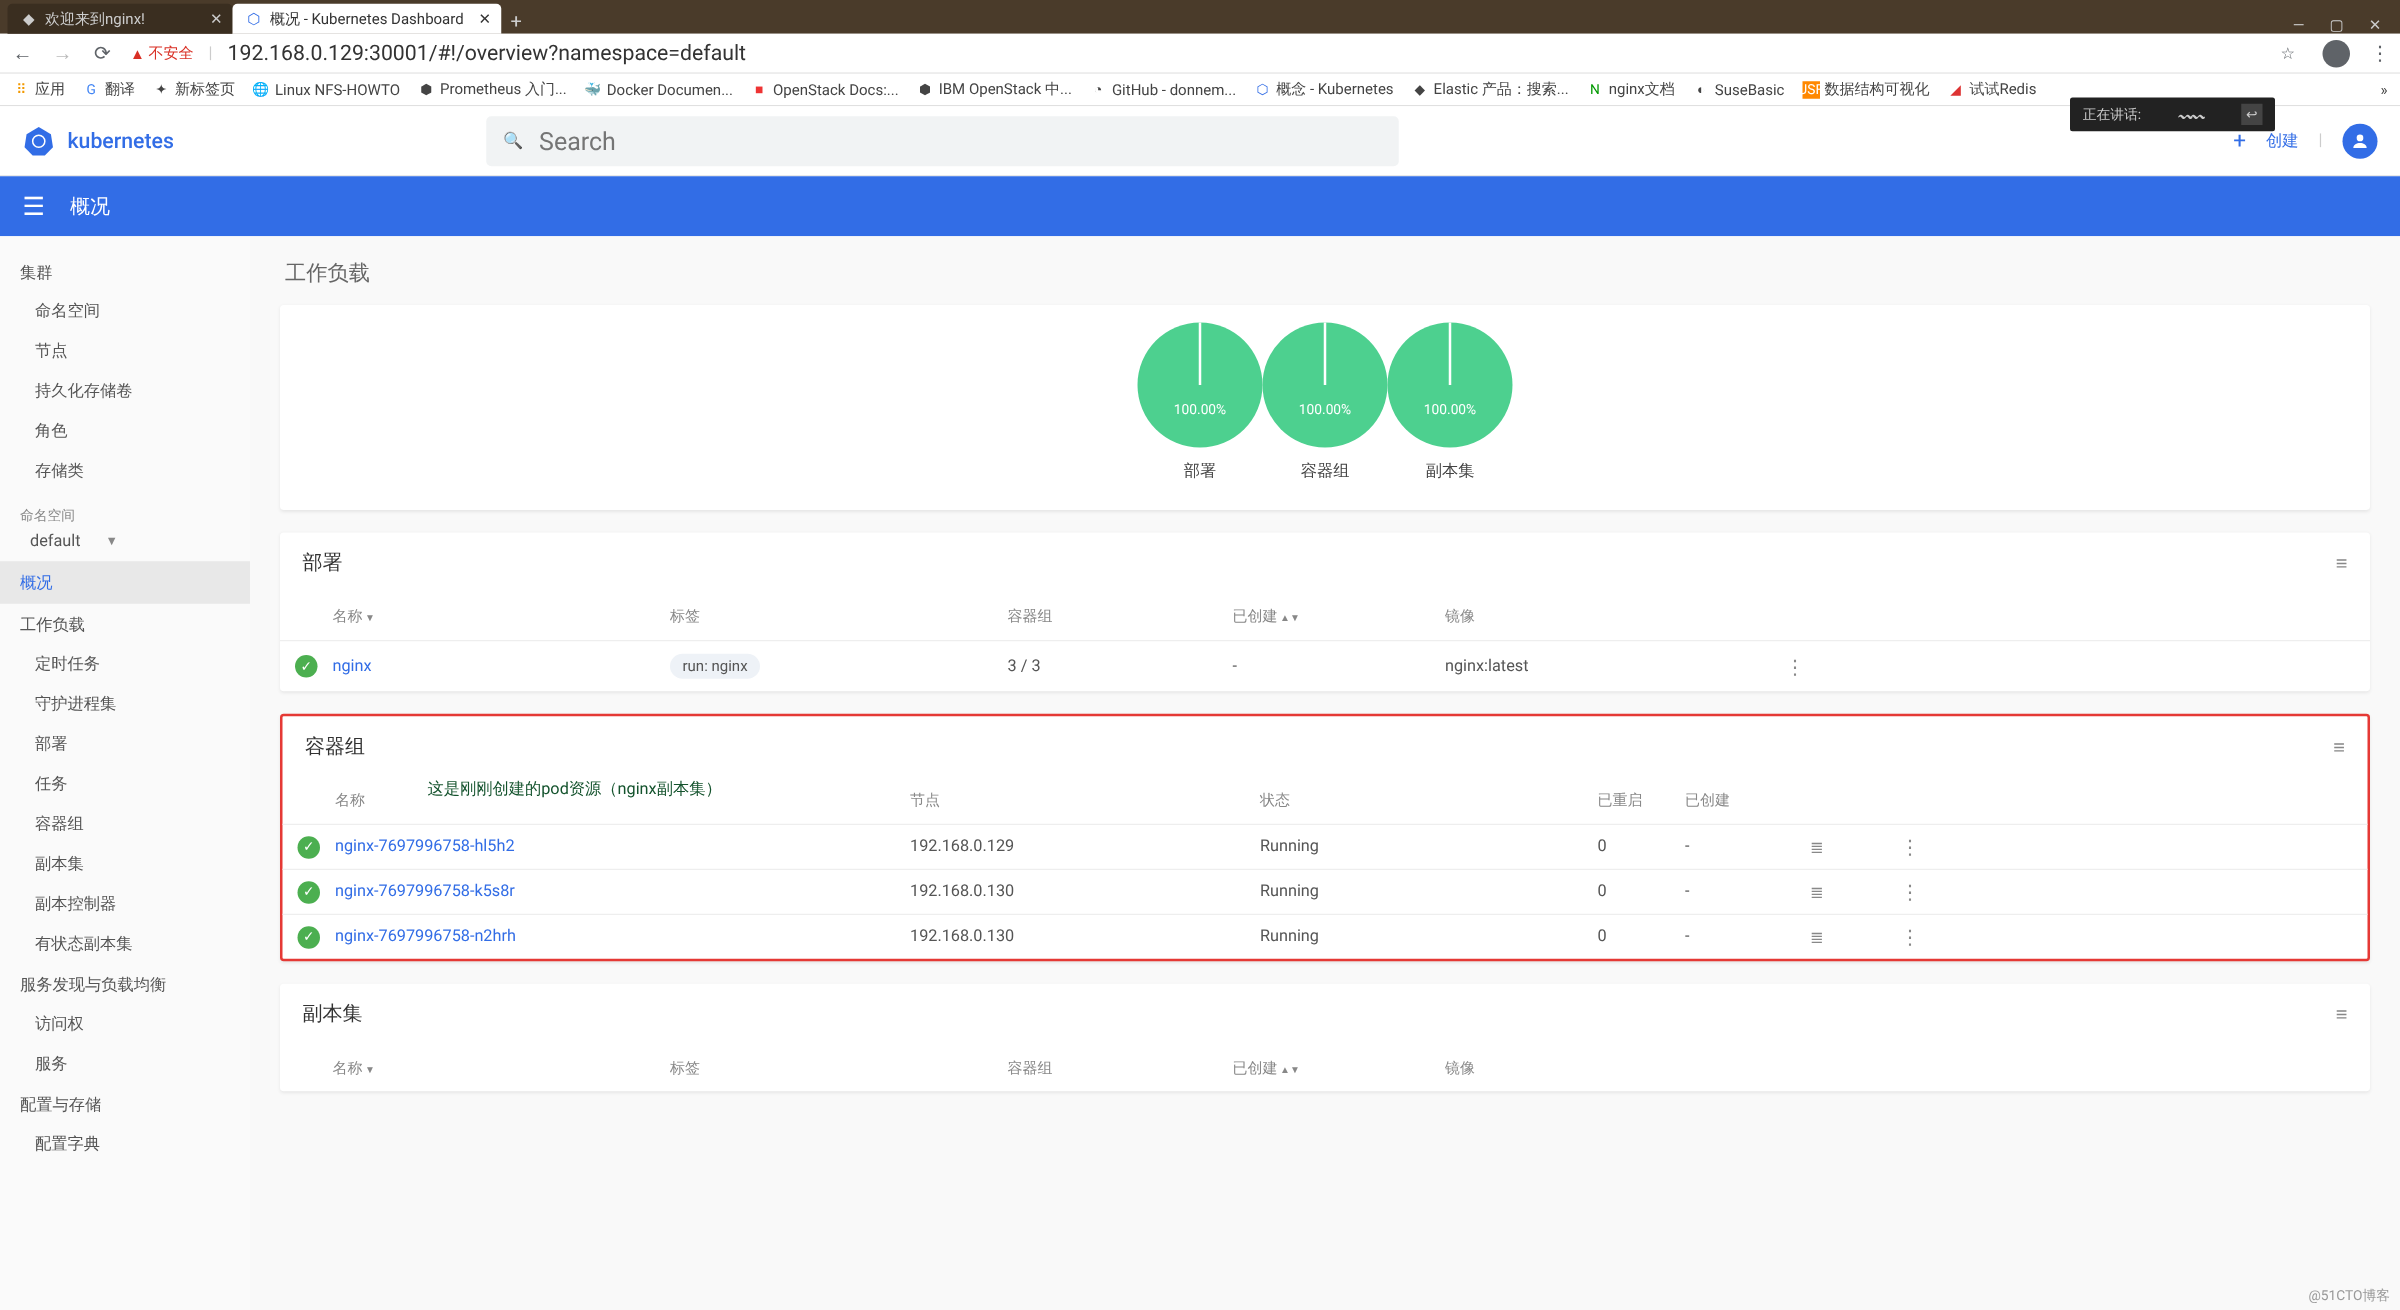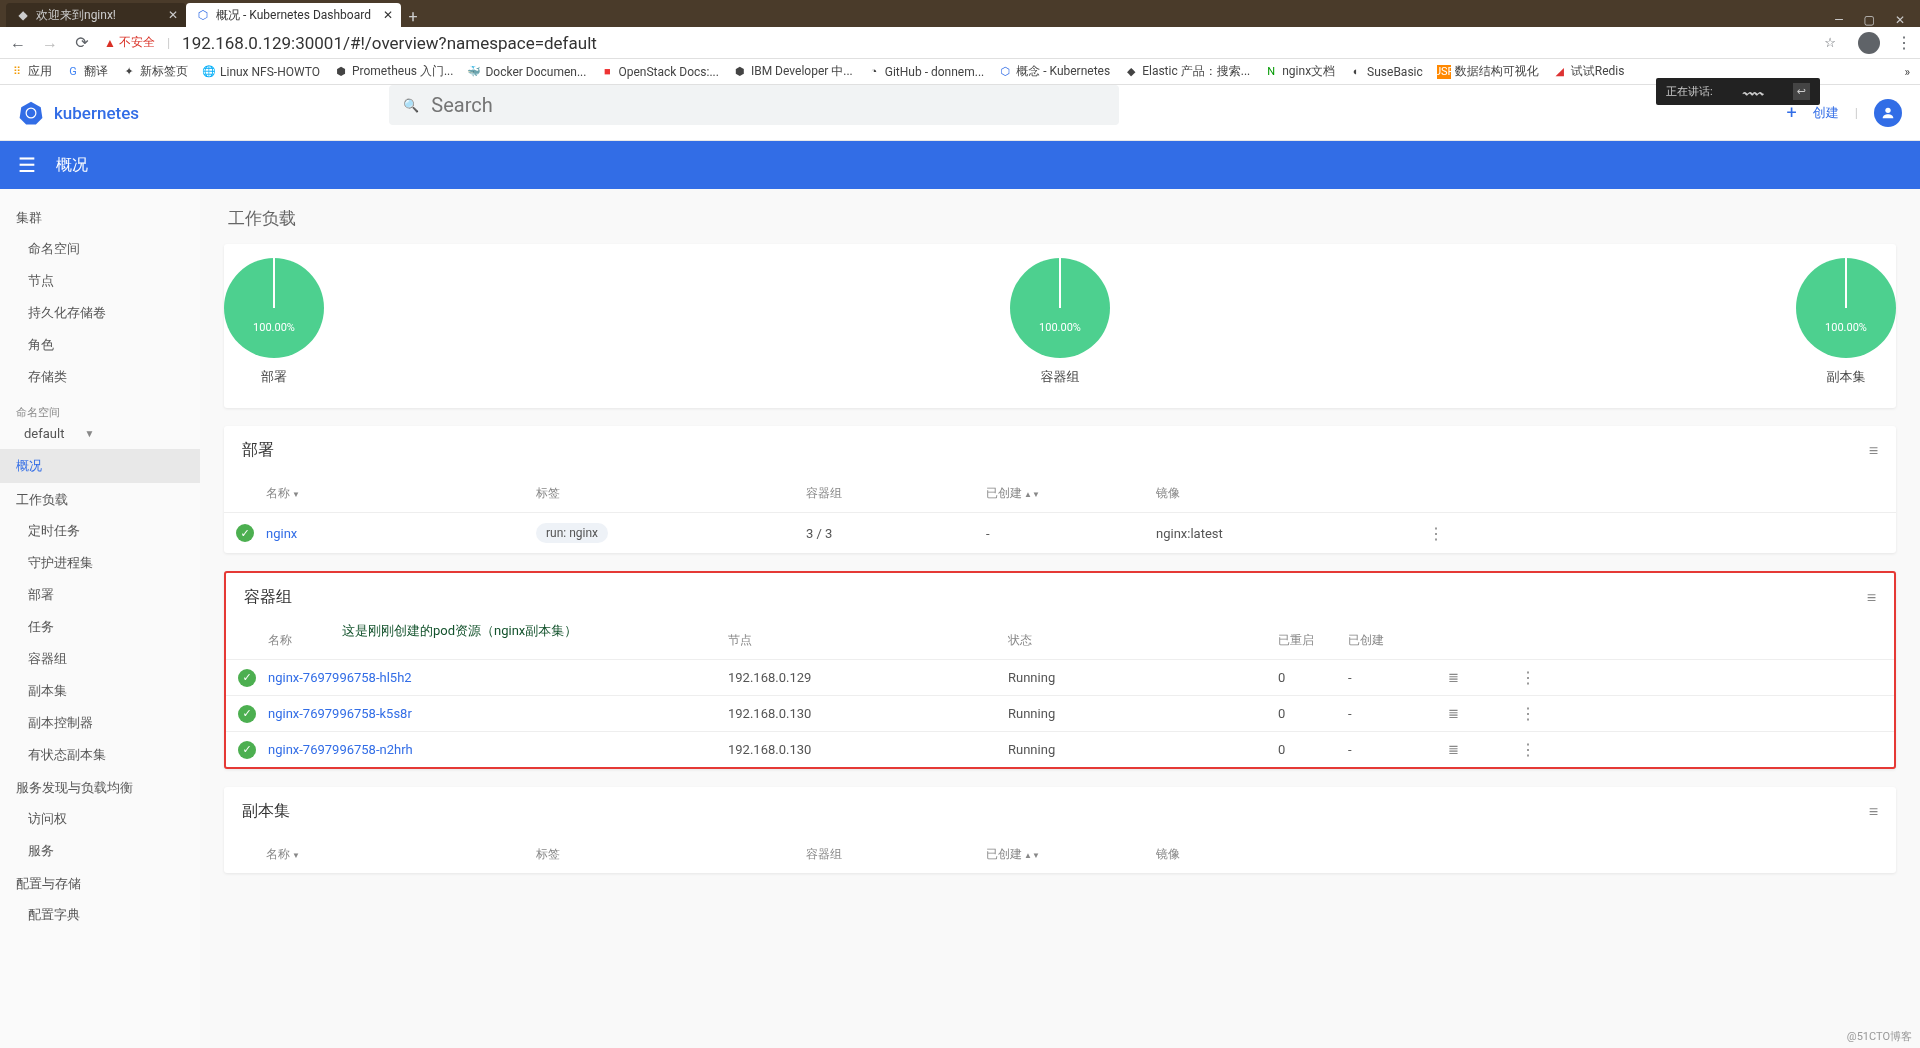--- a/index.html
+++ b/index.html
@@ -25,21 +25,21 @@
 .star { color:#5f6368; margin-right:6px; }
 .avatar-small { width:22px; height:22px; border-radius:50%; background:#5f6368; margin:0 4px; }
 .menu-dots { color:#5f6368; font-size:16px; }
 
 .bookbar { background:#fff; height:26px; display:flex; align-items:center; padding:0 10px; gap:14px; border-bottom:1px solid #e0e0e0; font-size:12px; color:#444; }
 .bookbar .bk { display:flex; align-items:center; gap:4px; white-space:nowrap; }
 .bookbar .bk .bi { width:14px; height:14px; display:inline-flex; align-items:center; justify-content:center; font-size:11px; }
 .bookbar .more { margin-left:auto; }
 
 
-.dash-header { height:56px; background:#fff; display:flex; padding:0 18px; border-bottom:1px solid #e8e8e8; }
+.dash-header { height:56px; background:#fff; display:flex; align-items:center; padding:0 18px; border-bottom:1px solid #e8e8e8; }
 .logo { display:flex; align-items:center; gap:10px; color:#326de6; font-weight:500; font-size:17px; }
 .logo-icon { width:26px; height:26px; }
 .searchbox { margin-left:250px; background:#f1f3f4; height:40px; width:730px; border-radius:4px; display:flex; align-items:center; padding:0 14px; gap:12px; color:#5f6368; }
 .searchbox input { border:none; background:transparent; flex:1; font-size:20px; outline:none; }
 .floating-box { position:absolute; top:78px; right:100px; background:#222; color:#ccc; font-size:11px; padding:5px 10px; border-radius:2px; display:flex; align-items:center; gap:30px; z-index:10; }
 .hdr-actions { margin-left:auto; display:flex; align-items:center; gap:16px; color:#326de6; font-size:13px; }
 .hdr-actions .plus { font-size:18px; }
 .hdr-actions .divider { color:#ccc; }
 .user-circle { width:28px; height:28px; border-radius:50%; background:#326de6; color:#fff; display:flex; align-items:center; justify-content:center; }
 
@@ -57,21 +57,21 @@
 .sidebar .ns-select .arrow { color:#888; font-size:10px; }
 .sidebar .active-item { background:#e8e8e8; color:#326de6; padding:8px 16px; font-size:13px; }
 
 .content { flex:1; background:#f9f9f9; padding:18px 24px; overflow-y:auto; }
 .sect-title { font-size:17px; color:#666; margin-bottom:14px; padding-left:4px; }
 
 .card { background:#fff; border-radius:3px; box-shadow:0 1px 3px rgba(0,0,0,0.08); margin-bottom:18px; }
 .card-hdr { padding:14px 18px; font-size:16px; color:#333; display:flex; align-items:center; }
 .card-hdr .filter { margin-left:auto; color:#888; }
 
-.charts { display:flex; justify-content:space-between; padding:14px 0 22px; }
+.charts { display:flex; justify-content:center; padding:14px 0 22px; }
 .chart { text-align:center; }
 .donut { width:100px; height:100px; border-radius:50%; background:#4dd08f; margin:0 auto 10px; position:relative; }
 .donut::after { content:""; position:absolute; top:0; left:49px; width:2px; height:50px; background:#fff; }
 .donut .pct { position:absolute; top:63px; left:0; right:0; text-align:center; color:#fff; font-size:11px; }
 .chart-label { font-size:13px; color:#444; }
 
 .table-row { display:grid; grid-template-columns:30px 270px 270px 180px 170px 260px 40px; align-items:center; padding:10px 12px; font-size:13px; color:#555; border-top:1px solid #eee; }
 .table-hdr { display:grid; grid-template-columns:30px 270px 270px 180px 170px 260px 40px; padding:10px 12px; font-size:12px; color:#888; }
 .table-hdr .sort::after { content:" \25BC"; font-size:8px; color:#888; }
 .table-hdr .sort-active::after { content:" \25B2\25BC"; font-size:8px; }
@@ -148,21 +148,21 @@
   <div class="bk">
       <span class="bi" style="color:#2496ed">🐳</span>
       <span>Docker Documen...</span>
     </div>
   <div class="bk">
       <span class="bi" style="color:#e33">■</span>
       <span>OpenStack Docs:...</span>
     </div>
   <div class="bk">
       <span class="bi">⬢</span>
-      <span>IBM Developer 中...</span>
+      <span>IBM OpenStack 中...</span>
     </div>
   <div class="bk">
       <span class="bi">◔</span>
       <span>GitHub - donnem...</span>
     </div>
   <div class="bk">
       <span class="bi" style="color:#326de6">⬡</span>
       <span>概念 - Kubernetes</span>
     </div>
   <div class="bk">

